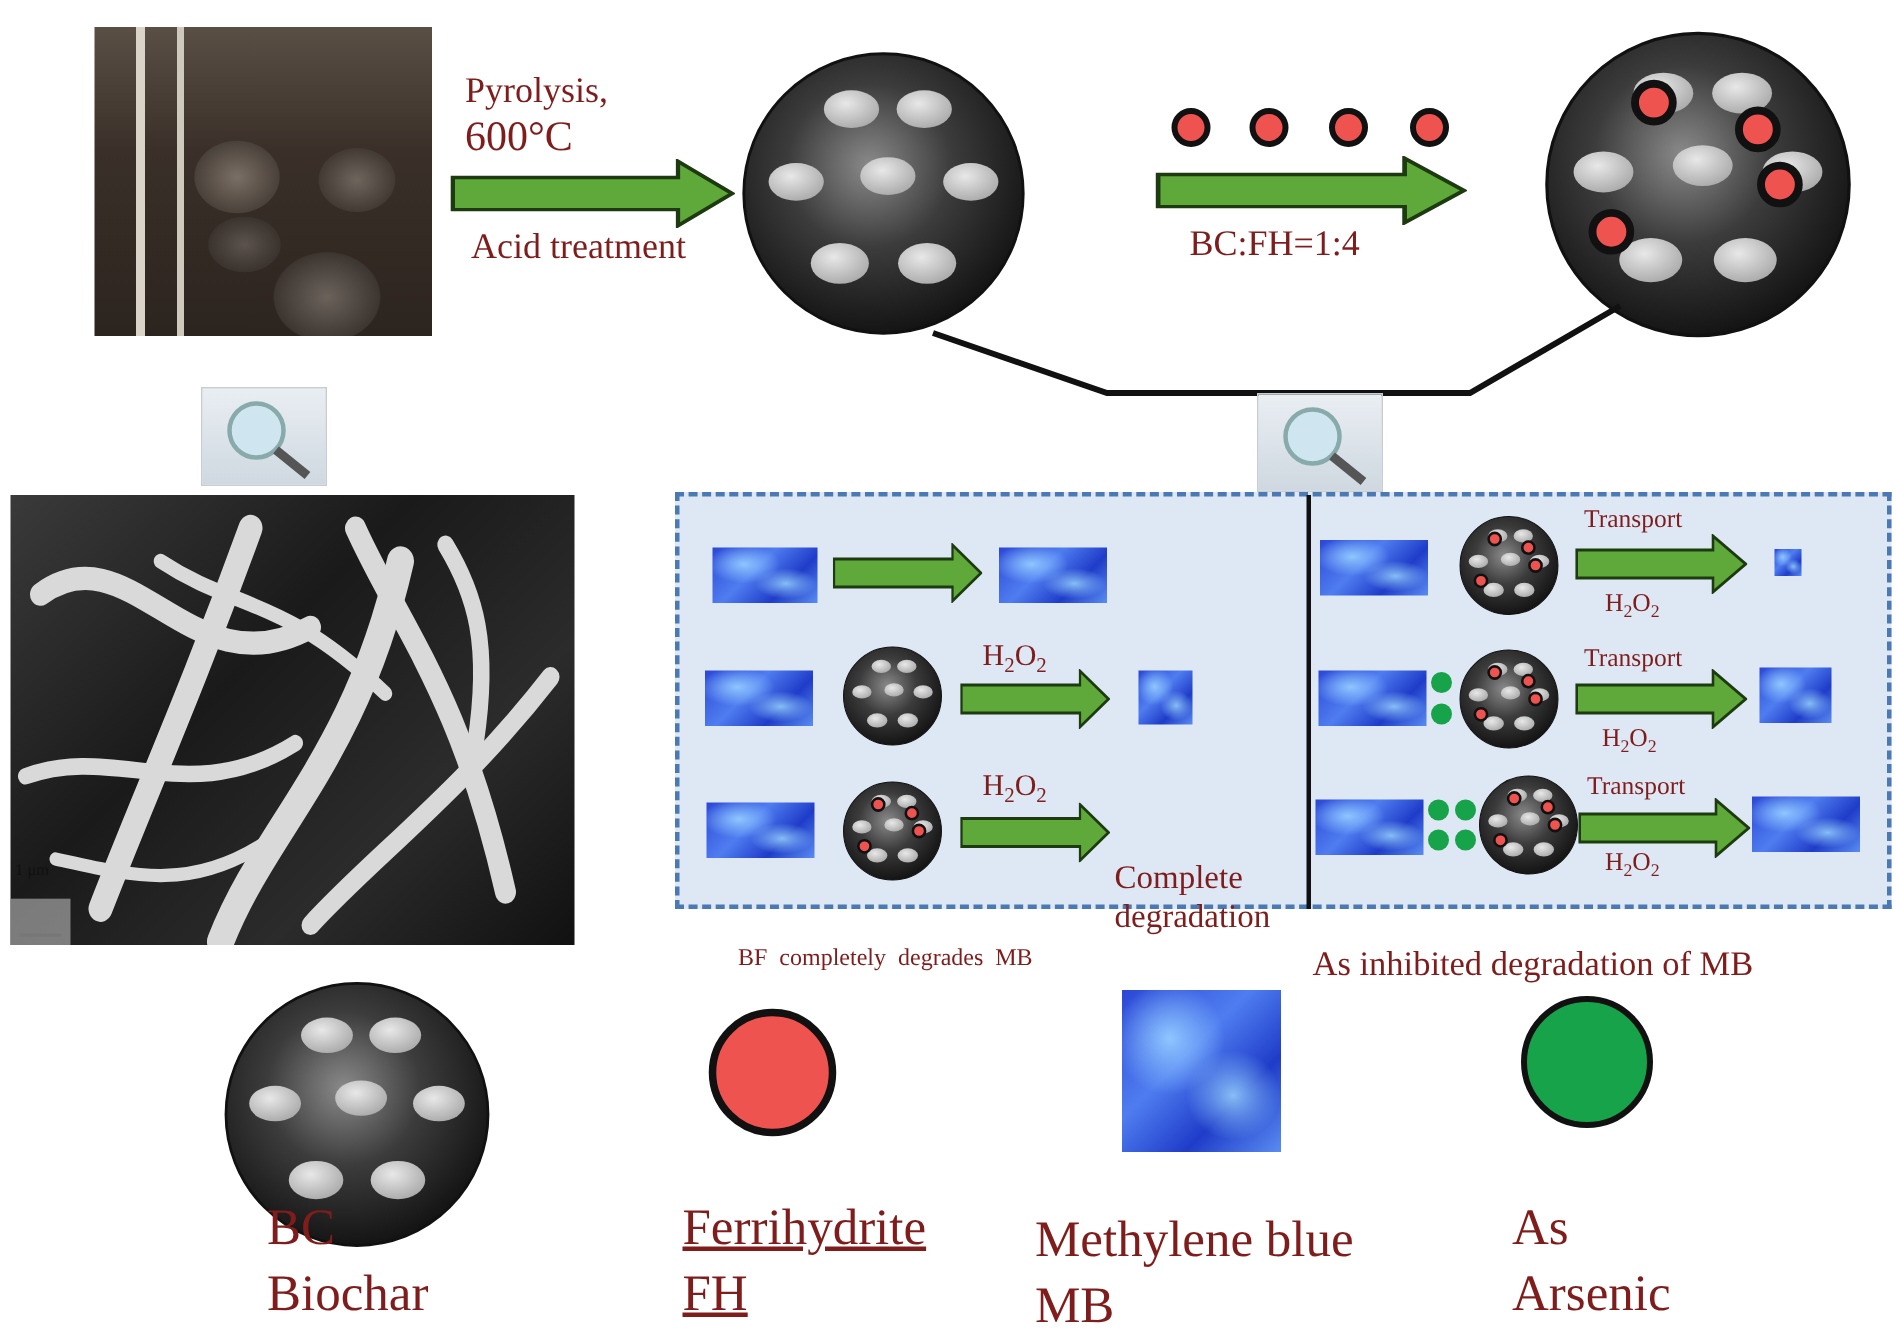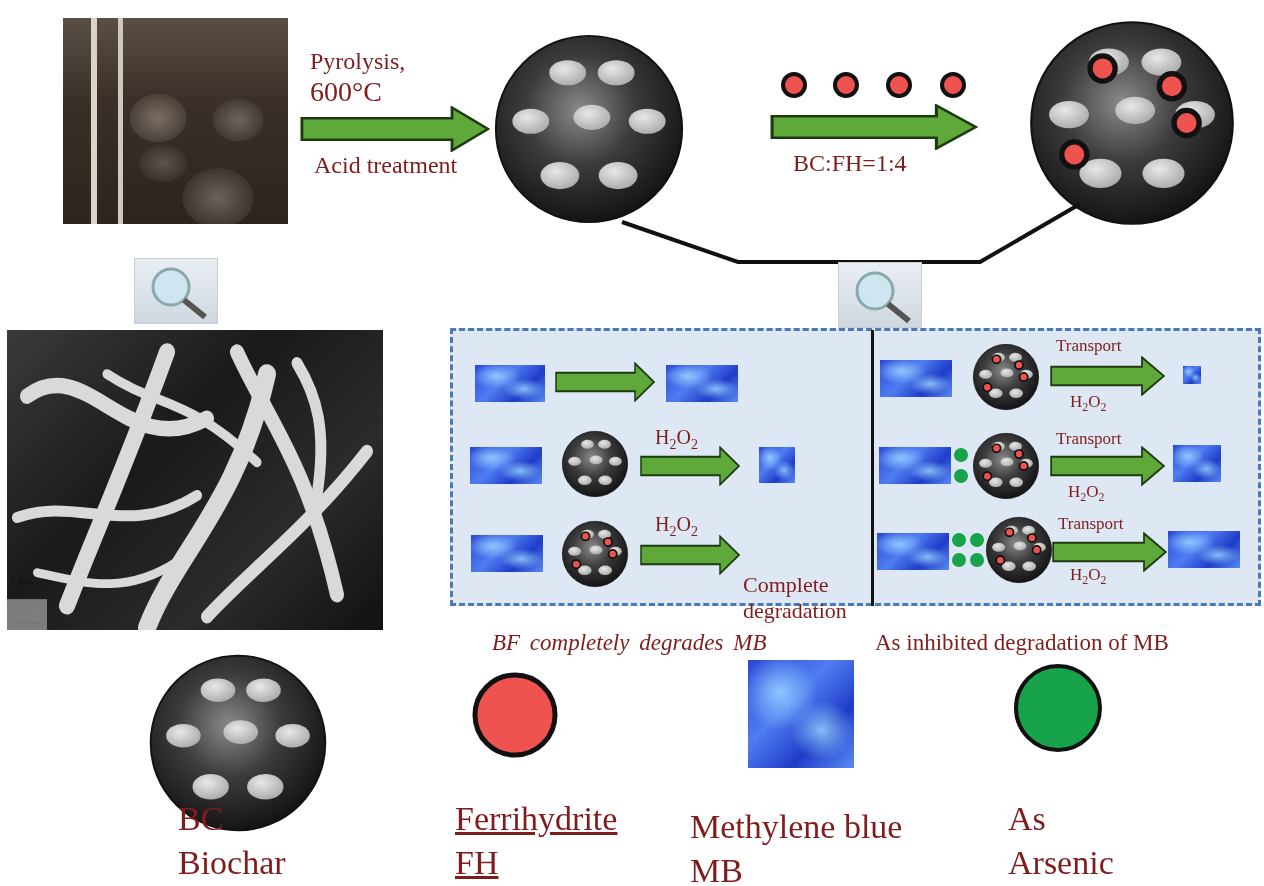--- a/index.html
+++ b/index.html
@@ -221,21 +221,21 @@
   </svg>
 <div class="abs txt" style="left:1058px;top:514px;font-size:17px;">Transport</div>
 <div class="abs arrow" style="left:1052px;top:532px;">
     <svg width="115" height="40">
       <use href="#greenArrow" width="115" height="40"></use>
     </svg>
   </div>
 <div class="abs txt" style="left:1070px;top:565px;font-size:17px;"><span>H</span><span class="sub">2</span><span>O</span><span class="sub">2</span></div>
 <div class="abs mb" style="left:1168px;top:531px;width:72px;height:37px;"></div>
 
-<div class="abs txt" style="left:492px;top:630px;font-size:23px;word-spacing:4px;font-style:italic;">BF completely  degrades  MB</div>
+<div class="abs txt" style="left:492px;top:630px;font-size:16px;word-spacing:4px;">BF completely  degrades  MB</div>
 <div class="abs txt" style="left:875px;top:630px;font-size:23px;">As inhibited degradation  of MB</div>
 
 <svg class="abs" style="left:147px;top:652px;" width="182" height="182">
     <use href="#biochar"></use>
   </svg>
 <div class="abs txt legend-label" style="left:178px;top:797px;">
   <div>BC</div>
   <div>Biochar</div>
 </div>
 

